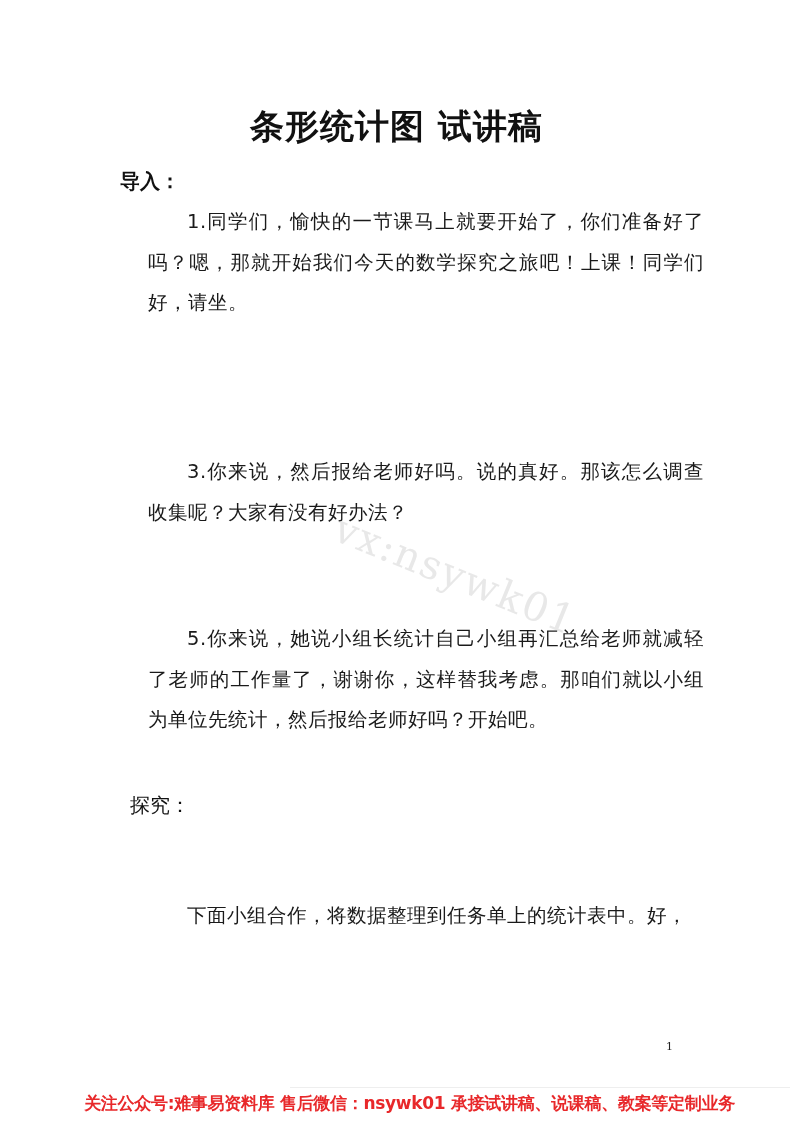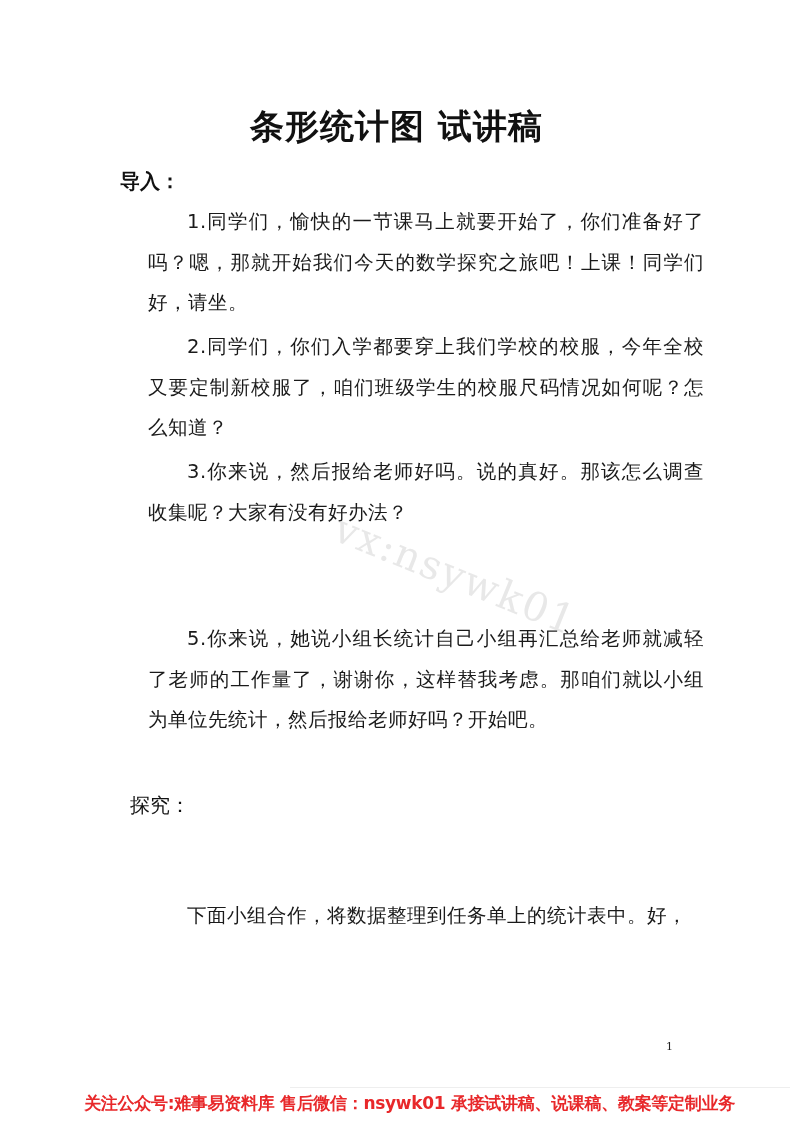--- a/index.html
+++ b/index.html
@@ -18,21 +18,20 @@
 </head>
 <body>
 
 <div class="page">
   <div class="title">条形统计图  试讲稿</div>
 
   <div class="h bold" style="top:168px;">导入：</div>
 
   <div class="para" style="top:202px;"><span class="num">1.</span><span>同学们，愉快的一节课马上就要开始了，你们准备好了吗？嗯，那就开始我们今天的数学探究之旅吧！上课！同学们好，请坐。</span></div>
 
-  <div class="para" style="top:327px;"><span class="num">2.</span><span>同学们，你们入学都要穿上我们学校的校服，今年全校又要定制新校服了，咱们班级学生的校服尺码情况如何呢？怎么知道？</span></div>
 
   <div class="para" style="top:452px;"><span class="num">3.</span><span>你来说，然后报给老师好吗。说的真好。那该怎么调查收集呢？大家有没有好办法？</span></div>
 
 
   <div class="para" style="top:619px;"><span class="num">5.</span><span>你来说，她说小组长统计自己小组再汇总给老师就减轻了老师的工作量了，谢谢你，这样替我考虑。那咱们就以小组为单位先统计，然后报给老师好吗？开始吧。</span></div>
 
   <div class="h" style="top:792px; left:130px;text-align:center;">探究：</div>
 
 
   <div class="para" style="top:896px;"><span class="num"></span><span>下面小组合作，将数据整理到任务单上的统计表中。好，</span></div>

